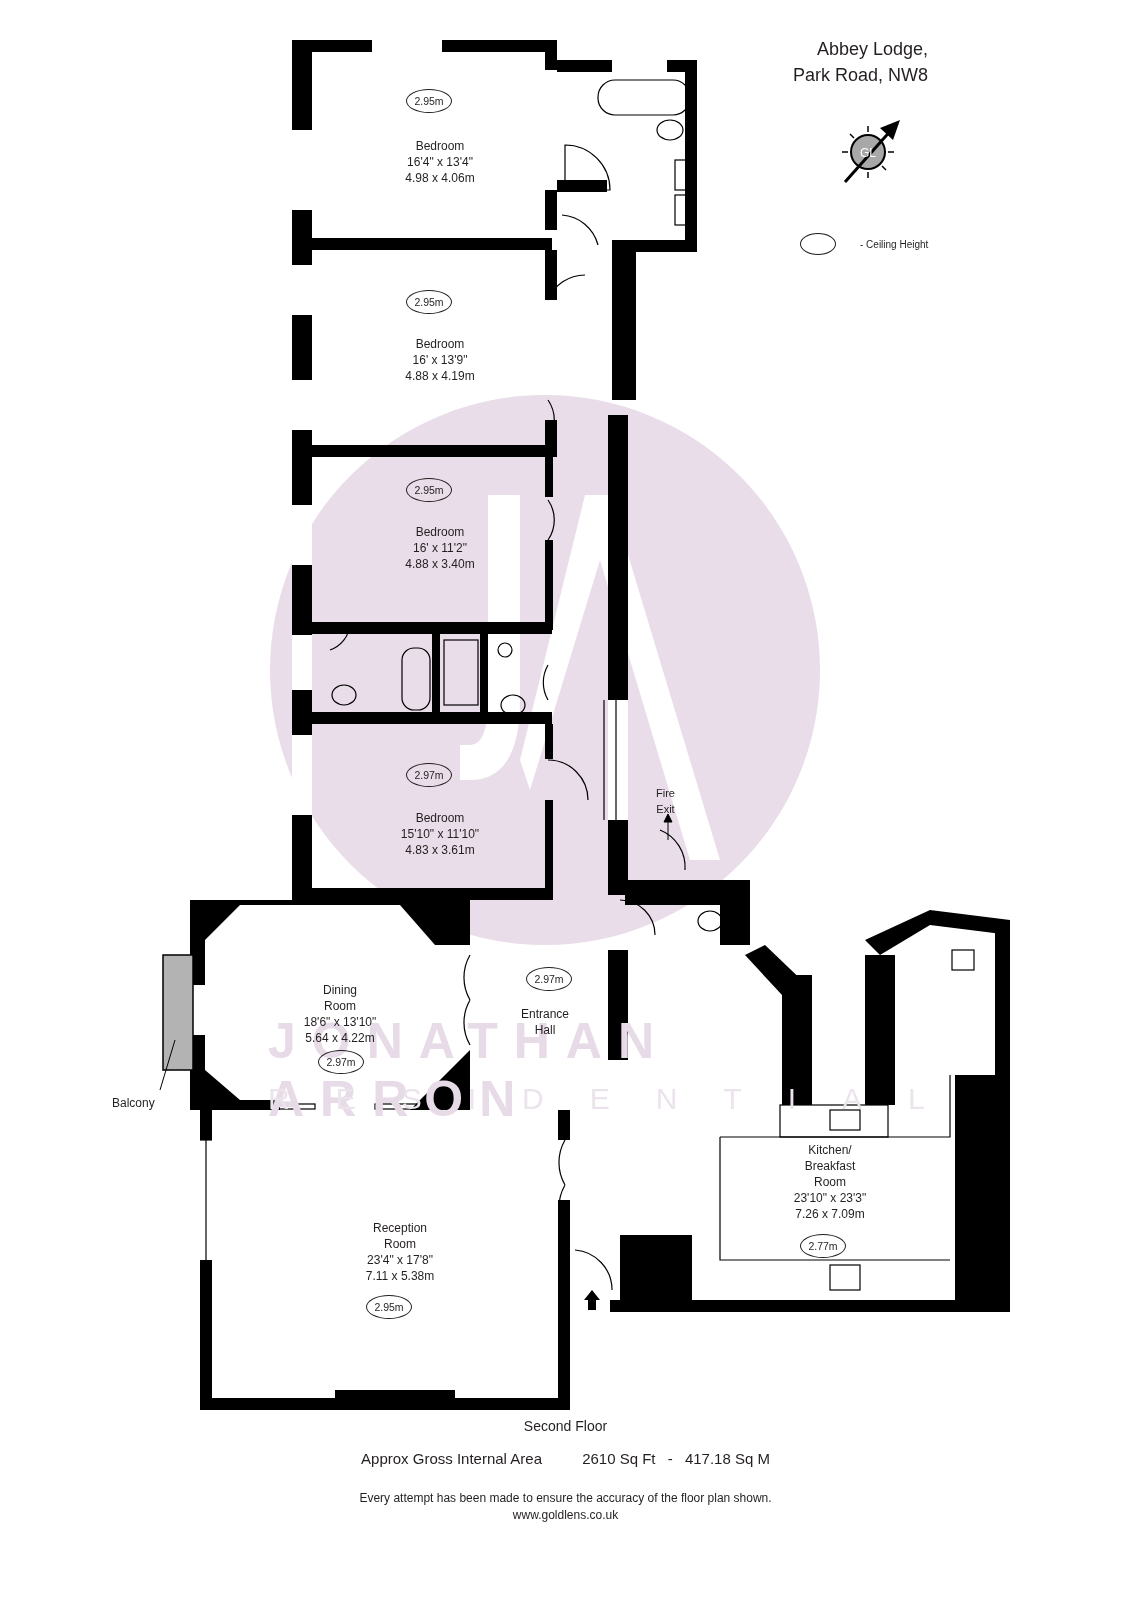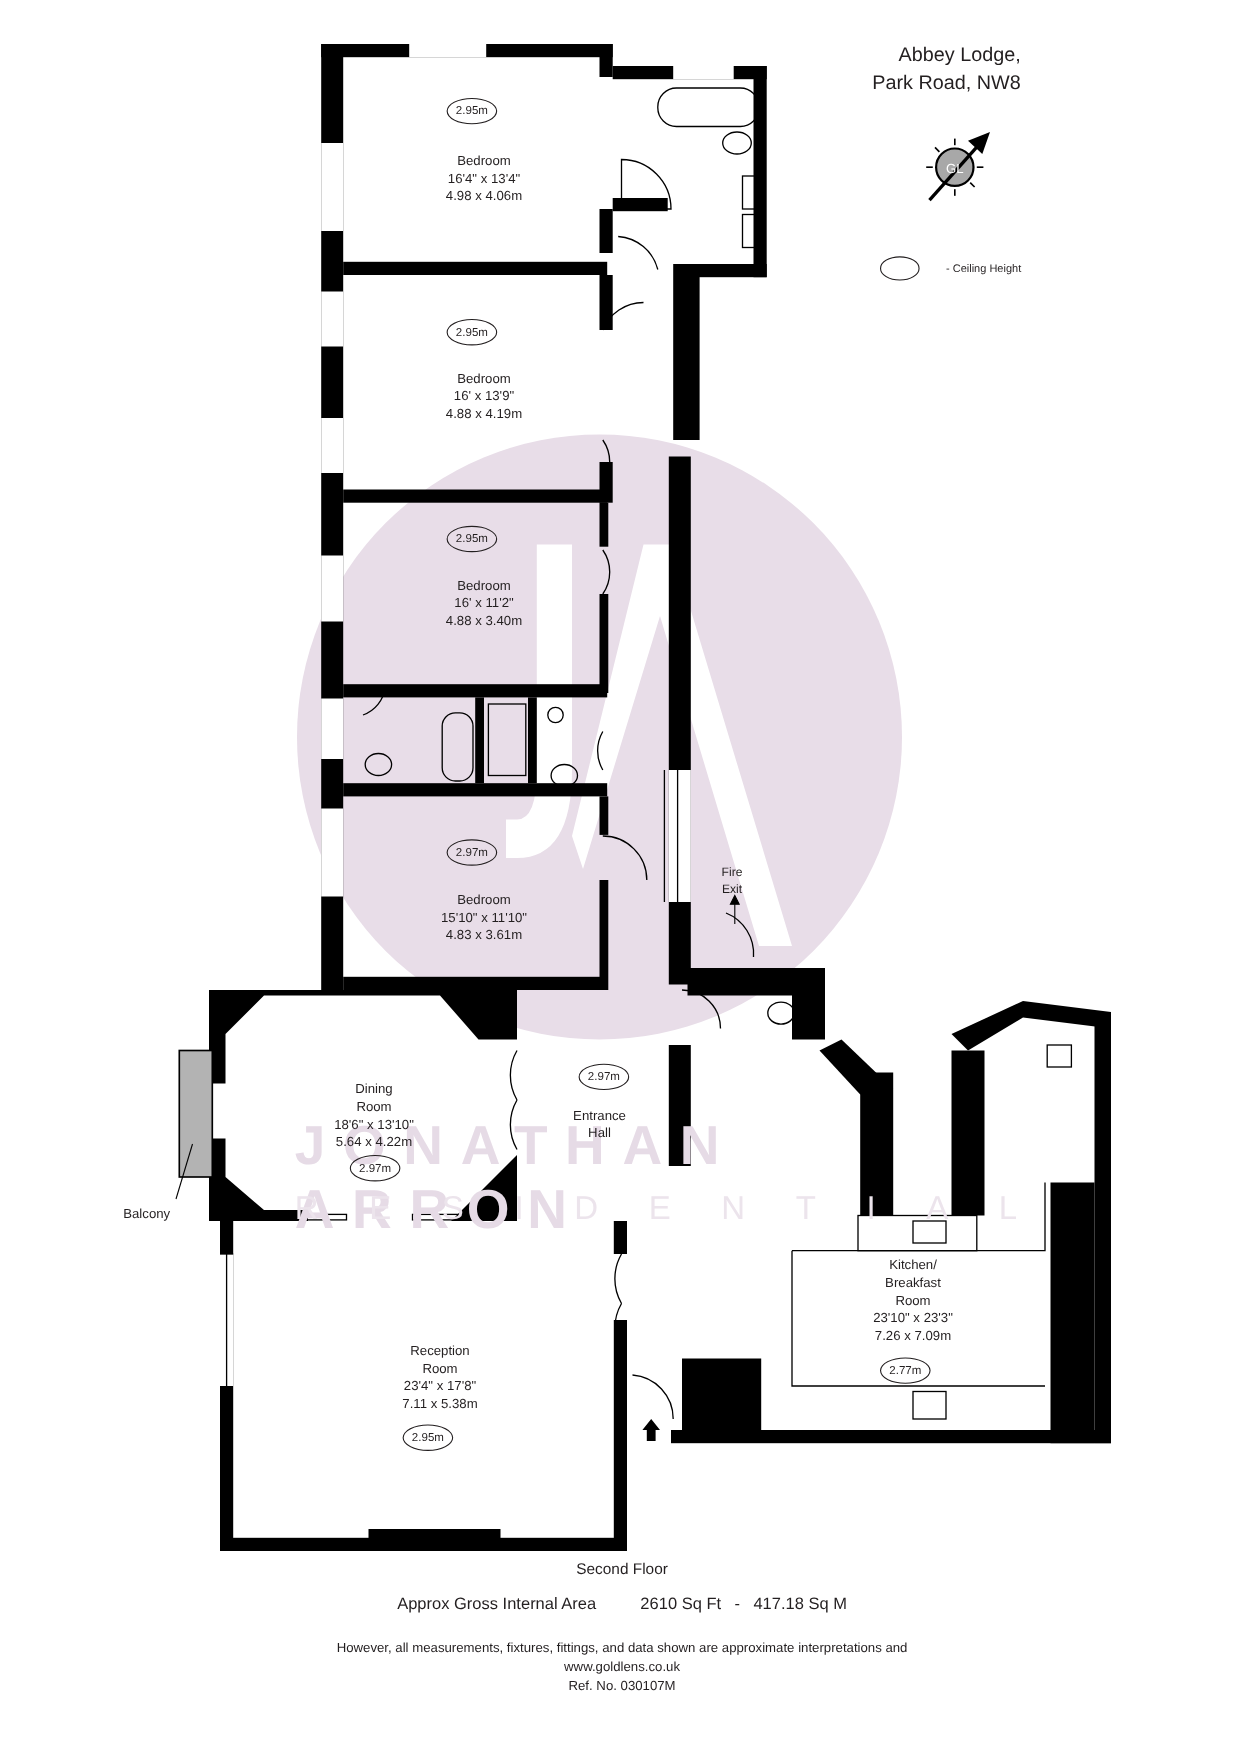--- a/index.html
+++ b/index.html
@@ -249,16 +249,15 @@
 <div class="balcony">Balcony</div>
 
 <div class="footer floor-name">Second Floor</div>
 <div class="footer area">
   <span style="margin-right:36px;">Approx Gross Internal Area</span>
   <span>2610 Sq Ft</span>
   <span style="margin:0 8px;">-</span>
   <span>417.18 Sq M</span>
 </div>
 <div class="footer disclaimer">
-  <span>However, all measurements, fixtures, fittings, and data shown are approximate interpretations and</span>
+  <span>Every attempt has been made to ensure the accuracy of the floor plan shown.</span>
   <span>www.goldlens.co.uk</span>
-  <span>Ref. No. 030107M</span>
 </div>
 
 </body></html>

